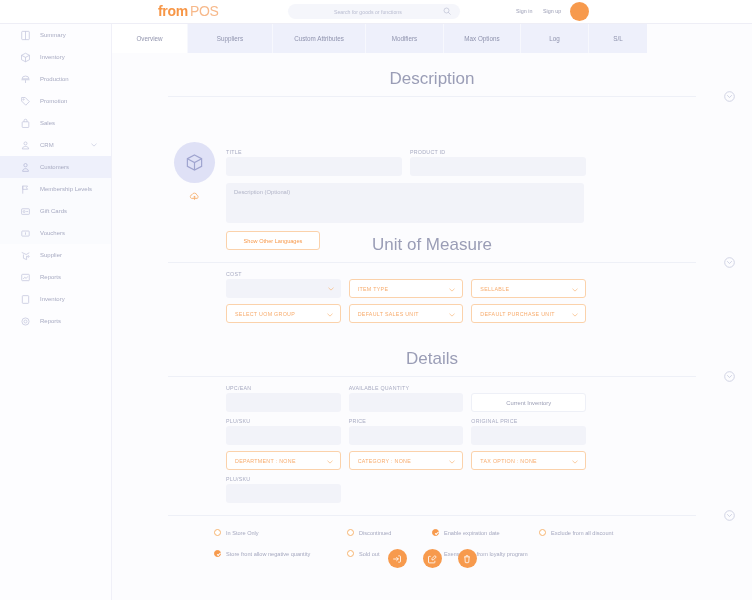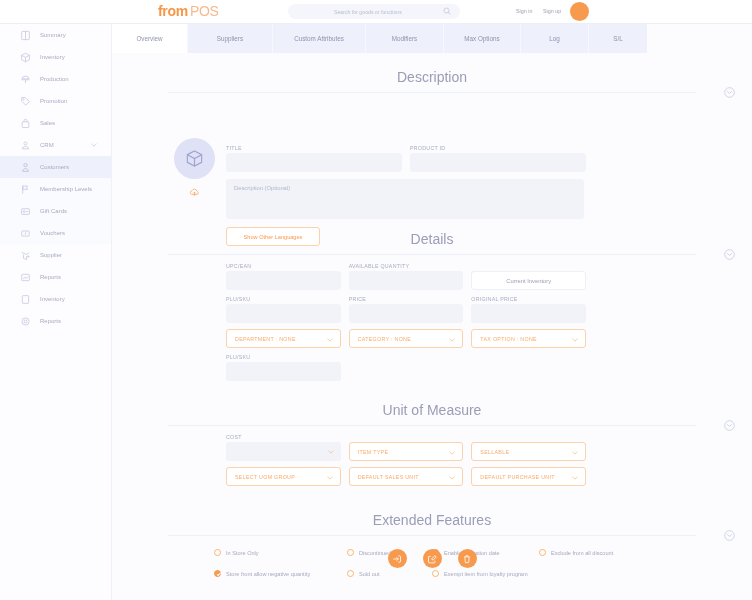--- a/index.html
+++ b/index.html
@@ -105,21 +105,21 @@
   
   .content {
     position: absolute; top: 53px; left: 112px;
     width: 640px; height: 547px;
     background: #fcfcfe;
     overflow: hidden;
   }
 
   .sec-title {
     text-align: center;
-    font-size: 14px; color: #9a9db6; font-weight: normal;
+    font-size: 17px; color: #9a9db6; font-weight: normal;
     padding-top: 16px;
   }
   .sec-rule {
     position: relative;
     height: 1px; background: #eef0f7;
     margin: 7px 56px 0 56px;
   }
   .collapse-ico {
     position: absolute; right: -40px; top: -6px;
     width: 13px; height: 13px;
@@ -445,20 +445,90 @@
             <div class="inp"></div>
           </div>
         </div>
         <div class="ta">Description (Optional)</div>
         <div class="btn-lang">Show Other Languages</div>
       </div>
     </div>
   </div>
 
   <div>
+    <div class="sec-title">Unit of Measure</div>
+    <div class="sec-rule">
+      <svg class="collapse-ico" viewBox="0 0 20 20" fill="none" stroke="#c9ccdf" stroke-width="1.3">
+          <circle cx="10" cy="10" r="7.4"></circle>
+          <path d="M6.8 8.4 10 11.6l3.2-3.2" stroke-linecap="round"></path>
+        </svg>
+    </div>
+
+    <div style="position:relative;height:70px">
+      <div class="dgrid" style="top:8px">
+        <div class="drow">
+          <div class="dcell">
+            <div class="lbl">COST</div>
+            <div class="inp greydd">
+              <svg class="dchev" viewBox="0 0 12 8" fill="none" stroke="#f7b471" stroke-width="1.3">
+                  <path d="M1.5 2 6 6.2 10.5 2" stroke-linecap="round"></path>
+                </svg>
+            </div>
+          </div>
+          <div class="dcell">
+            <div class="lbl" style="visibility:hidden">.</div>
+            <div class="dd">
+              <span class="dtxt">ITEM TYPE</span>
+              <svg class="dchev" viewBox="0 0 12 8" fill="none" stroke="#f7b471" stroke-width="1.3">
+                  <path d="M1.5 2 6 6.2 10.5 2" stroke-linecap="round"></path>
+                </svg>
+            </div>
+          </div>
+          <div class="dcell">
+            <div class="lbl" style="visibility:hidden">.</div>
+            <div class="dd">
+              <span class="dtxt">SELLABLE</span>
+              <svg class="dchev" viewBox="0 0 12 8" fill="none" stroke="#f7b471" stroke-width="1.3">
+                  <path d="M1.5 2 6 6.2 10.5 2" stroke-linecap="round"></path>
+                </svg>
+            </div>
+          </div>
+        </div>
+
+        <div class="drow">
+          <div class="dcell">
+            <div class="dd">
+              <span class="dtxt">SELECT UOM GROUP</span>
+              <svg class="dchev" viewBox="0 0 12 8" fill="none" stroke="#f7b471" stroke-width="1.3">
+                  <path d="M1.5 2 6 6.2 10.5 2" stroke-linecap="round"></path>
+                </svg>
+            </div>
+          </div>
+          <div class="dcell">
+            <div class="dd">
+              <span class="dtxt">DEFAULT SALES UNIT</span>
+              <svg class="dchev" viewBox="0 0 12 8" fill="none" stroke="#f7b471" stroke-width="1.3">
+                  <path d="M1.5 2 6 6.2 10.5 2" stroke-linecap="round"></path>
+                </svg>
+            </div>
+          </div>
+          <div class="dcell">
+            <div class="dd">
+              <span class="dtxt">DEFAULT PURCHASE UNIT</span>
+              <svg class="dchev" viewBox="0 0 12 8" fill="none" stroke="#f7b471" stroke-width="1.3">
+                  <path d="M1.5 2 6 6.2 10.5 2" stroke-linecap="round"></path>
+                </svg>
+            </div>
+          </div>
+        </div>
+      </div>
+    </div>
+  </div>
+
+  <div>
     <div class="sec-title">Details</div>
     <div class="sec-rule">
       <svg class="collapse-ico" viewBox="0 0 20 20" fill="none" stroke="#c9ccdf" stroke-width="1.3">
           <circle cx="10" cy="10" r="7.4"></circle>
           <path d="M6.8 8.4 10 11.6l3.2-3.2" stroke-linecap="round"></path>
         </svg>
     </div>
 
     <div style="position:relative;height:131px">
       <div class="dgrid" style="top:8px">
@@ -525,91 +595,20 @@
             <div class="inp"></div>
           </div>
           <div class="dcell"></div>
           <div class="dcell"></div>
         </div>
       </div>
     </div>
   </div>
 
   <div>
-    <div class="sec-title">Unit of Measure</div>
-    <div class="sec-rule">
-      <svg class="collapse-ico" viewBox="0 0 20 20" fill="none" stroke="#c9ccdf" stroke-width="1.3">
-          <circle cx="10" cy="10" r="7.4"></circle>
-          <path d="M6.8 8.4 10 11.6l3.2-3.2" stroke-linecap="round"></path>
-        </svg>
-    </div>
-
-    <div style="position:relative;height:70px">
-      <div class="dgrid" style="top:8px">
-        <div class="drow">
-          <div class="dcell">
-            <div class="lbl">COST</div>
-            <div class="inp greydd">
-              <svg class="dchev" viewBox="0 0 12 8" fill="none" stroke="#f7b471" stroke-width="1.3">
-                  <path d="M1.5 2 6 6.2 10.5 2" stroke-linecap="round"></path>
-                </svg>
-            </div>
-          </div>
-          <div class="dcell">
-            <div class="lbl" style="visibility:hidden">.</div>
-            <div class="dd">
-              <span class="dtxt">ITEM TYPE</span>
-              <svg class="dchev" viewBox="0 0 12 8" fill="none" stroke="#f7b471" stroke-width="1.3">
-                  <path d="M1.5 2 6 6.2 10.5 2" stroke-linecap="round"></path>
-                </svg>
-            </div>
-          </div>
-          <div class="dcell">
-            <div class="lbl" style="visibility:hidden">.</div>
-            <div class="dd">
-              <span class="dtxt">SELLABLE</span>
-              <svg class="dchev" viewBox="0 0 12 8" fill="none" stroke="#f7b471" stroke-width="1.3">
-                  <path d="M1.5 2 6 6.2 10.5 2" stroke-linecap="round"></path>
-                </svg>
-            </div>
-          </div>
-        </div>
-
-        <div class="drow">
-          <div class="dcell">
-            <div class="dd">
-              <span class="dtxt">SELECT UOM GROUP</span>
-              <svg class="dchev" viewBox="0 0 12 8" fill="none" stroke="#f7b471" stroke-width="1.3">
-                  <path d="M1.5 2 6 6.2 10.5 2" stroke-linecap="round"></path>
-                </svg>
-            </div>
-          </div>
-          <div class="dcell">
-            <div class="dd">
-              <span class="dtxt">DEFAULT SALES UNIT</span>
-              <svg class="dchev" viewBox="0 0 12 8" fill="none" stroke="#f7b471" stroke-width="1.3">
-                  <path d="M1.5 2 6 6.2 10.5 2" stroke-linecap="round"></path>
-                </svg>
-            </div>
-          </div>
-          <div class="dcell">
-            <div class="dd">
-              <span class="dtxt">DEFAULT PURCHASE UNIT</span>
-              <svg class="dchev" viewBox="0 0 12 8" fill="none" stroke="#f7b471" stroke-width="1.3">
-                  <path d="M1.5 2 6 6.2 10.5 2" stroke-linecap="round"></path>
-                </svg>
-            </div>
-          </div>
-        </div>
-      </div>
-    </div>
-  </div>
-
-  <div>
-    <div class="sec-title">Extended Features</div>
     <div class="sec-rule">
       <svg class="collapse-ico" viewBox="0 0 20 20" fill="none" stroke="#c9ccdf" stroke-width="1.3">
           <circle cx="10" cy="10" r="7.4"></circle>
           <path d="M6.8 8.4 10 11.6l3.2-3.2" stroke-linecap="round"></path>
         </svg>
     </div>
 
     <div style="position:relative;height:50px">
       <div class="feat-wrap" style="top:13px">
         <div class="feat-row">

